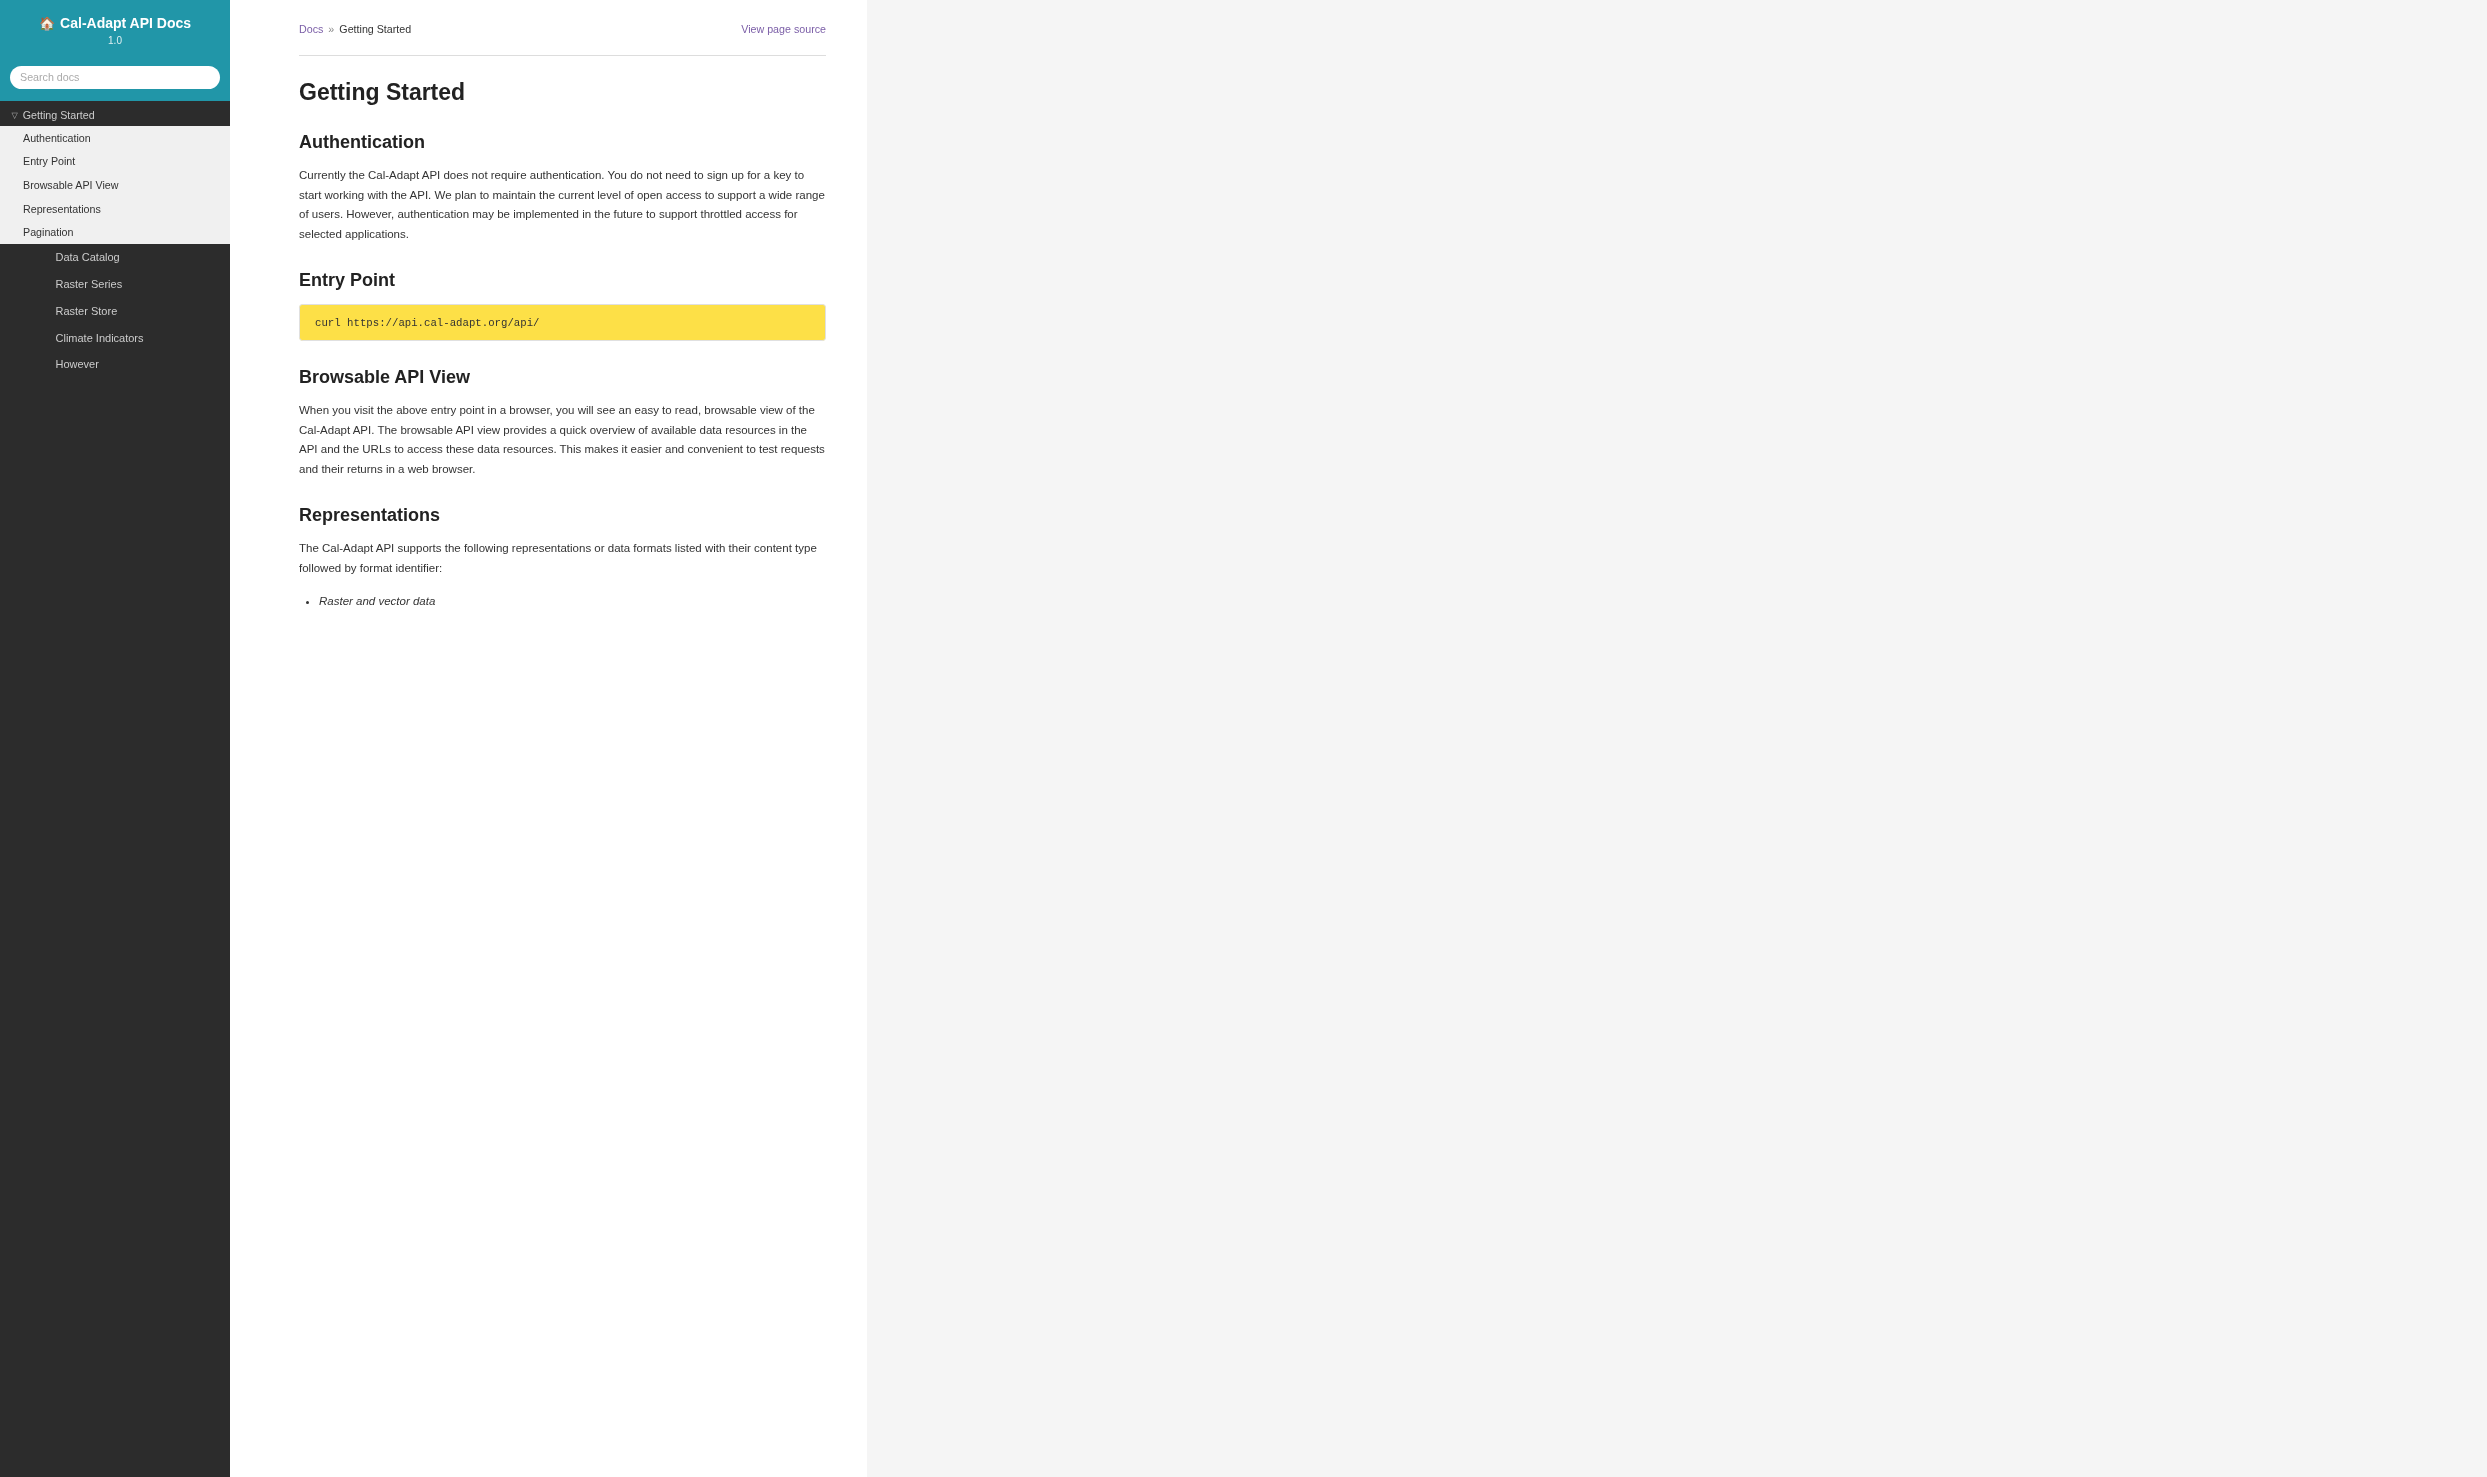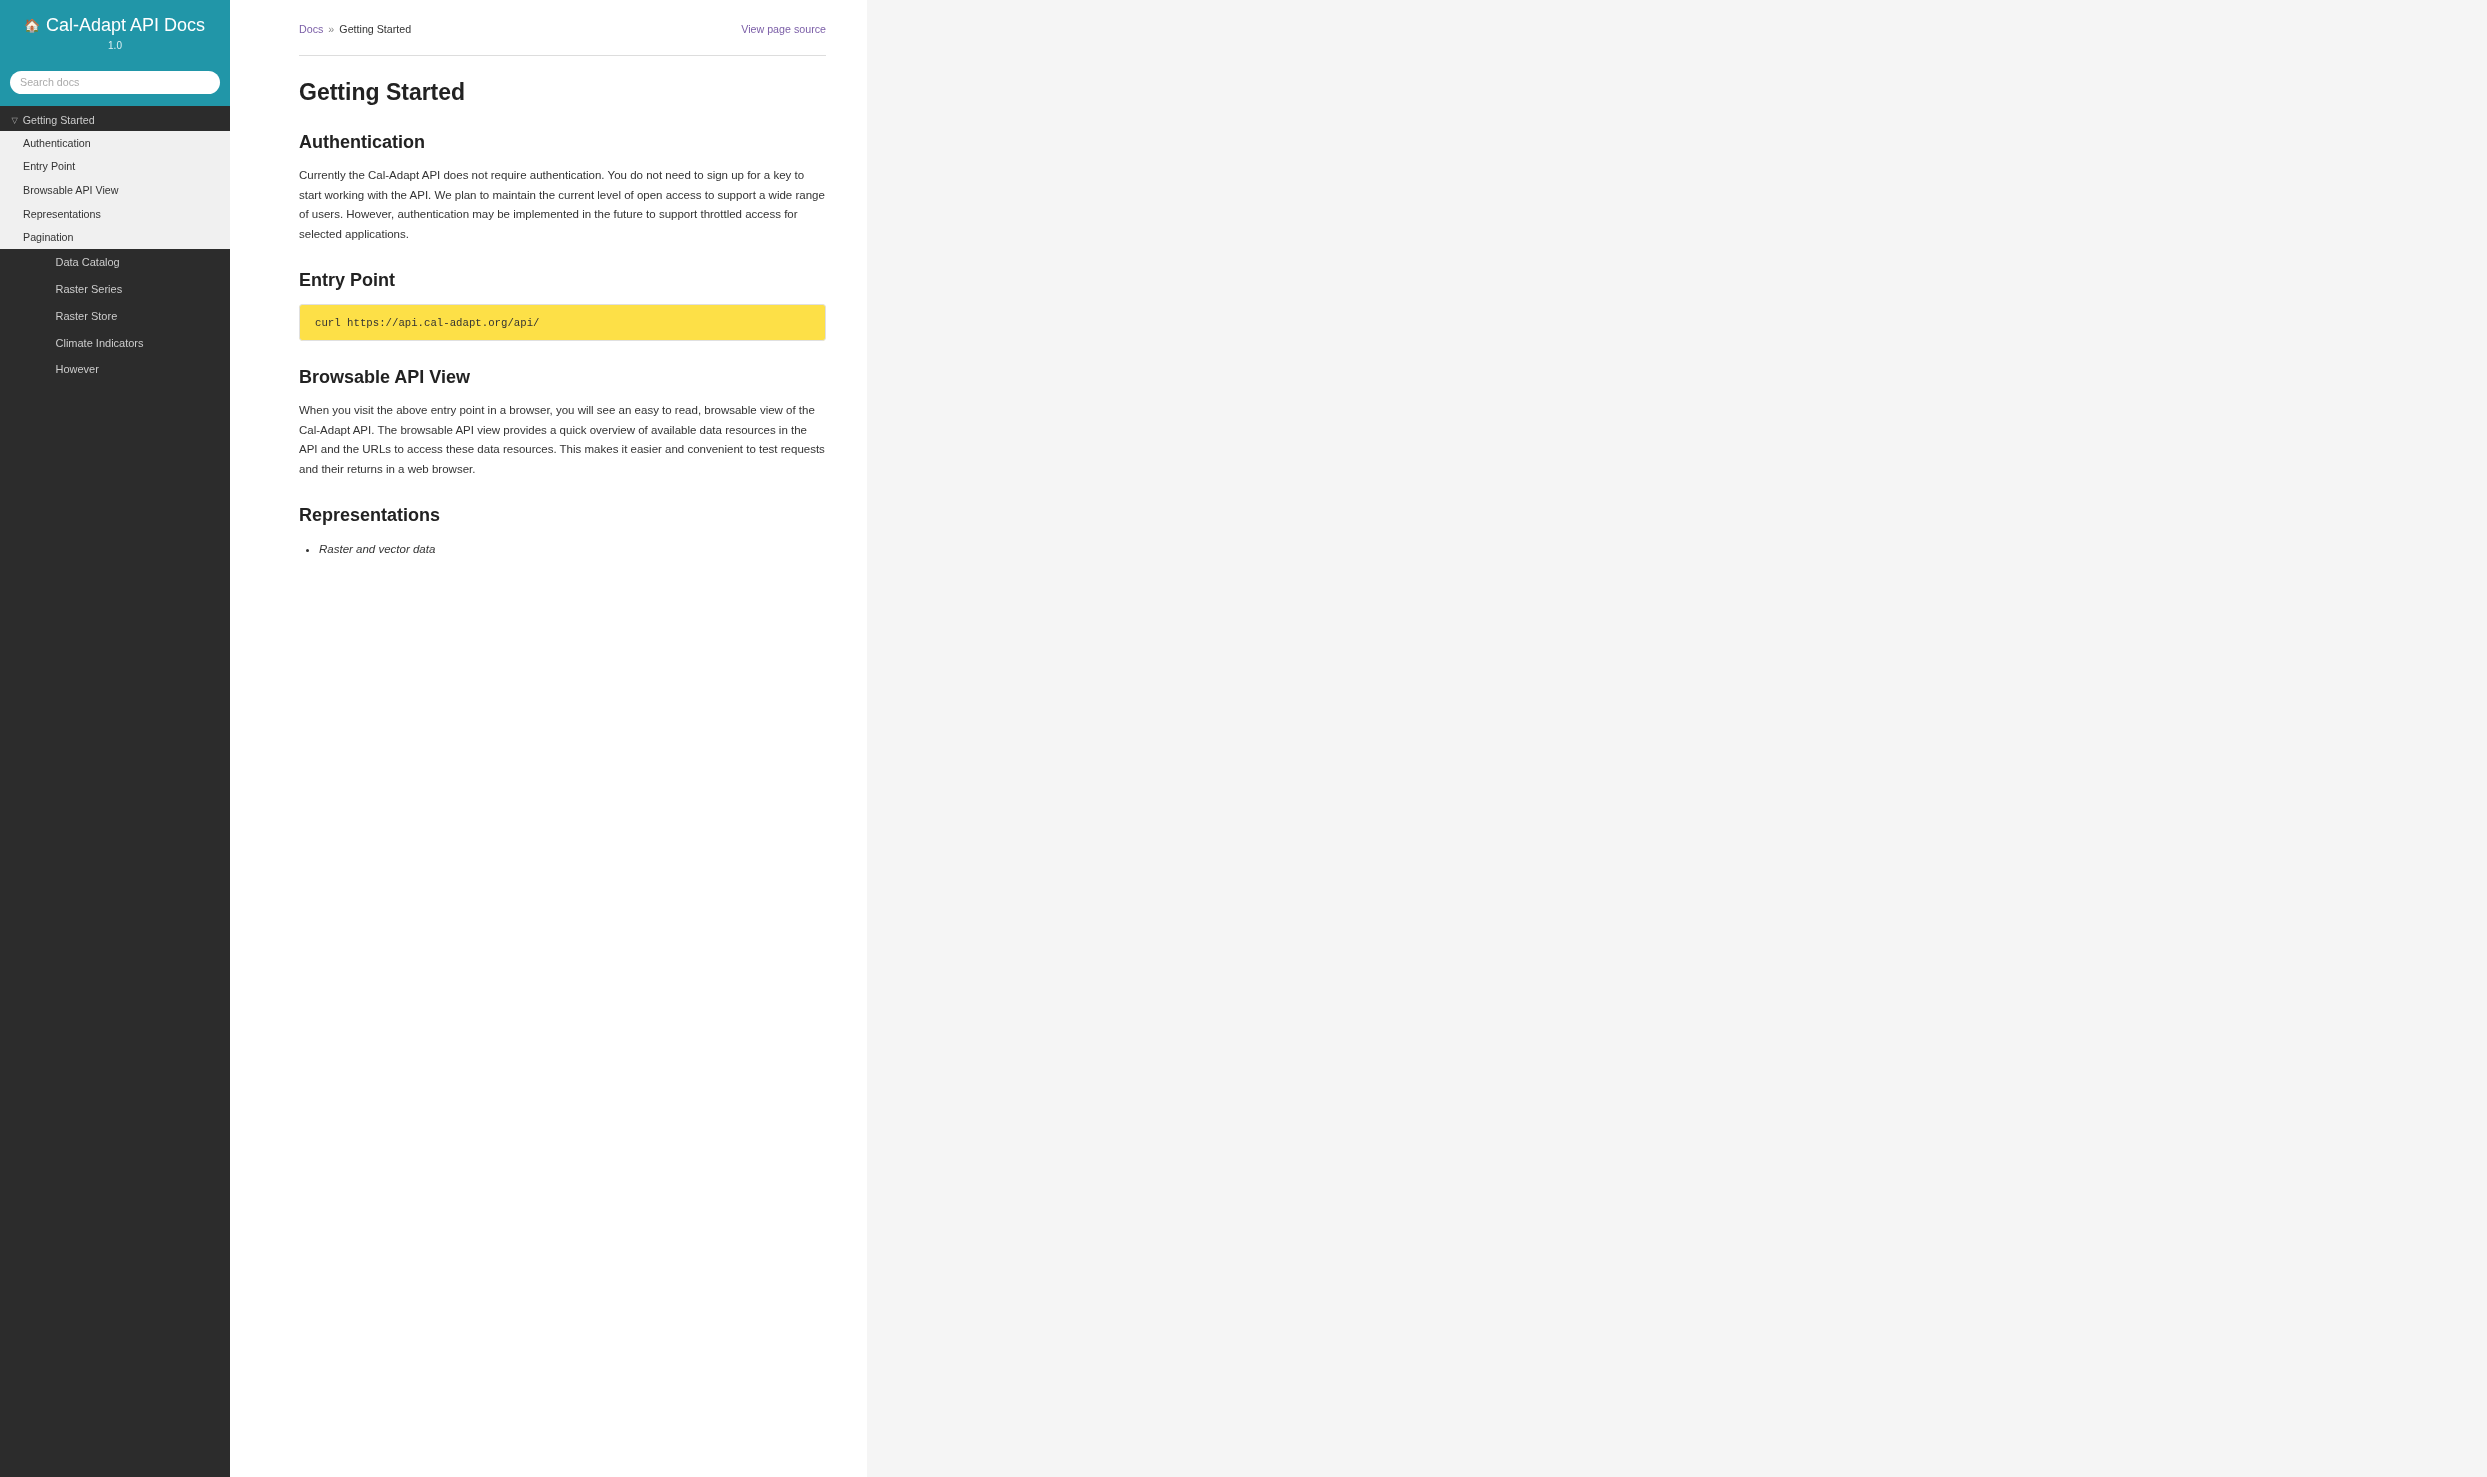--- a/index.html
+++ b/index.html
@@ -19,22 +19,22 @@
       background: #2196a8;
       padding: 15px 13px 11.5px;
       text-align: center;
       color: white;
     }
     #sidebar-header .site-icon {
       font-size: 13px;
       margin-right: 5px;
     }
     #sidebar-header .site-title {
-      font-size: 18px;
-      font-weight: normal;
+      font-size: 14px;
+      font-weight: bold;
     }
     #sidebar-header .version {
       font-size: 10px;
       opacity: 0.85;
       margin-top: 4px;
     }
     #search-box-container {
       background: #2196a8;
       padding: 8.2px 10px 11.5px;
     }
@@ -237,20 +237,21 @@
       <h2 class="section-heading">Authentication</h2>
       <p class="body-text">Currently the Cal-Adapt API does not require authentication. You do not need to sign up for a key to start working with the API. We plan to maintain the current level of open access to support a wide range of users. However, authentication may be implemented in the future to support throttled access for selected applications.</p>
 
       <h2 class="section-heading">Entry Point</h2>
       <div class="code-block">curl https://api.cal-adapt.org/api/</div>
 
       <h2 class="section-heading">Browsable API View</h2>
       <p class="body-text">When you visit the above entry point in a browser, you will see an easy to read, browsable view of the Cal-Adapt API. The browsable API view provides a quick overview of available data resources in the API and the URLs to access these data resources. This makes it easier and convenient to test requests and their returns in a web browser.</p>
 
       <h2 class="section-heading">Representations</h2>
+      <p class="body-text">The Cal-Adapt API supports the following representations or data formats listed with their content type followed by format identifier:</p>
       <ul class="bullet-list">
         <li>Raster and vector data</li>
       </ul>
 
     </div>
     <div id="right-panel"></div>
   </div>
 </div>
 
 

